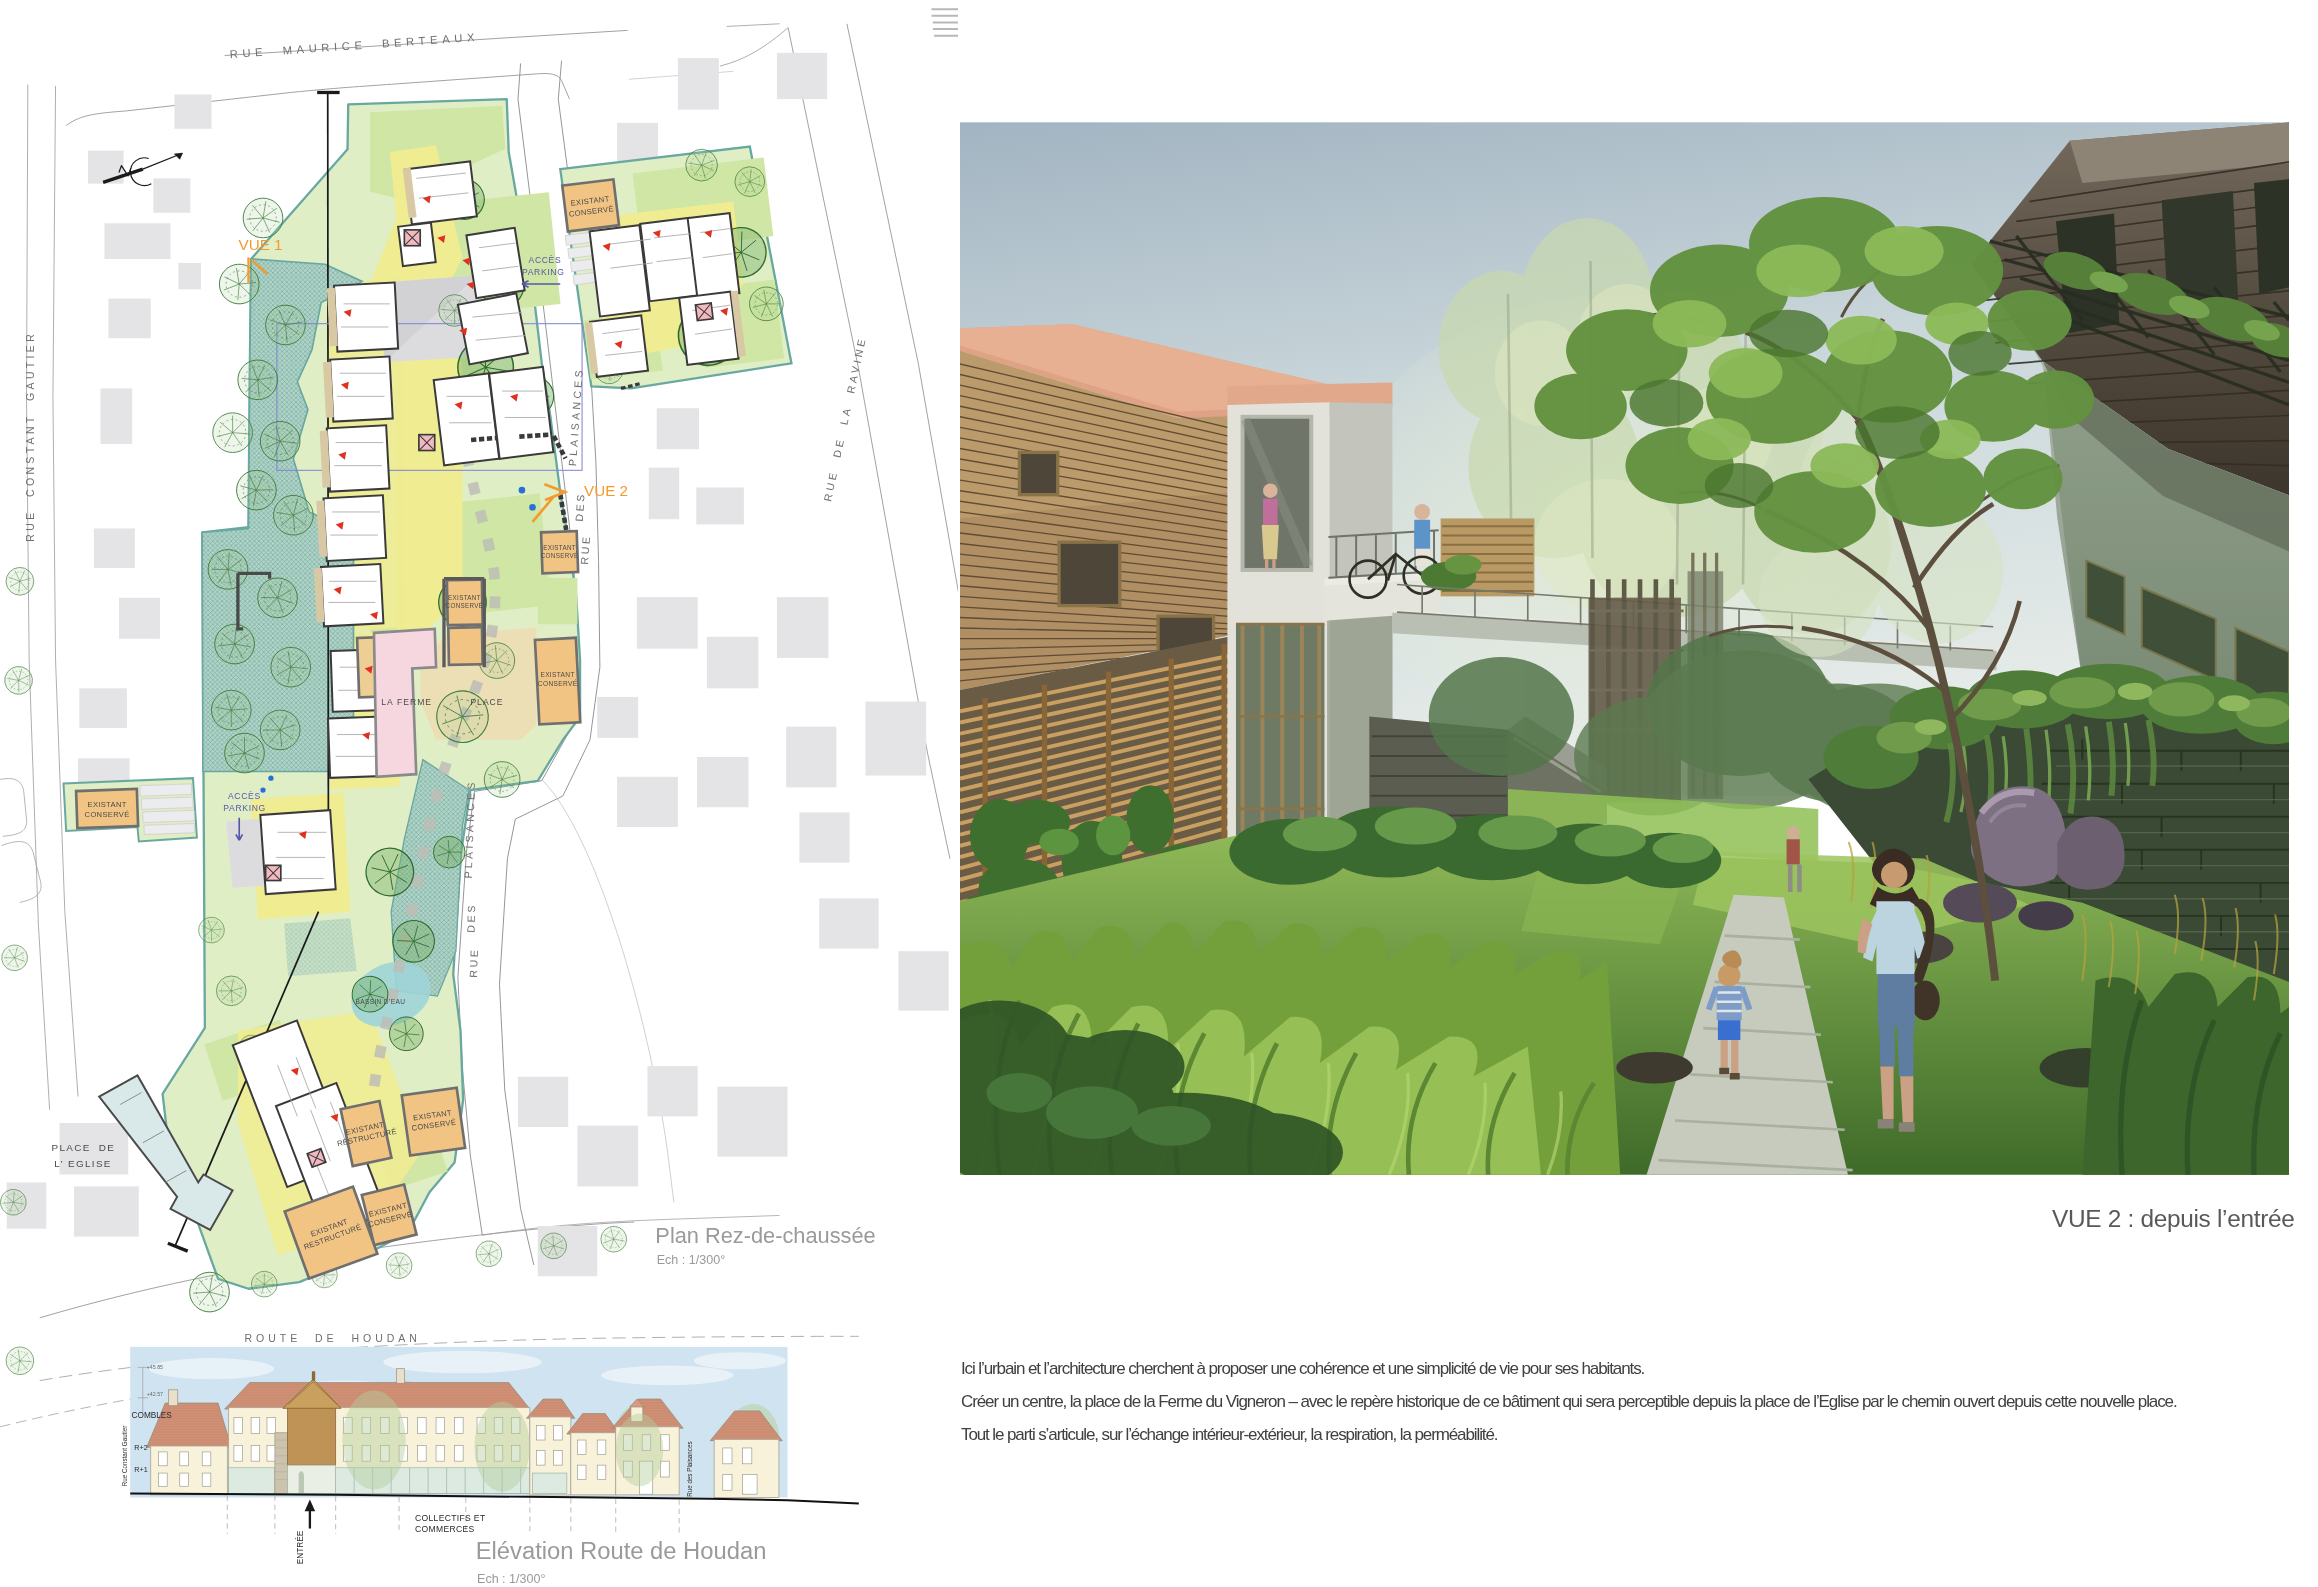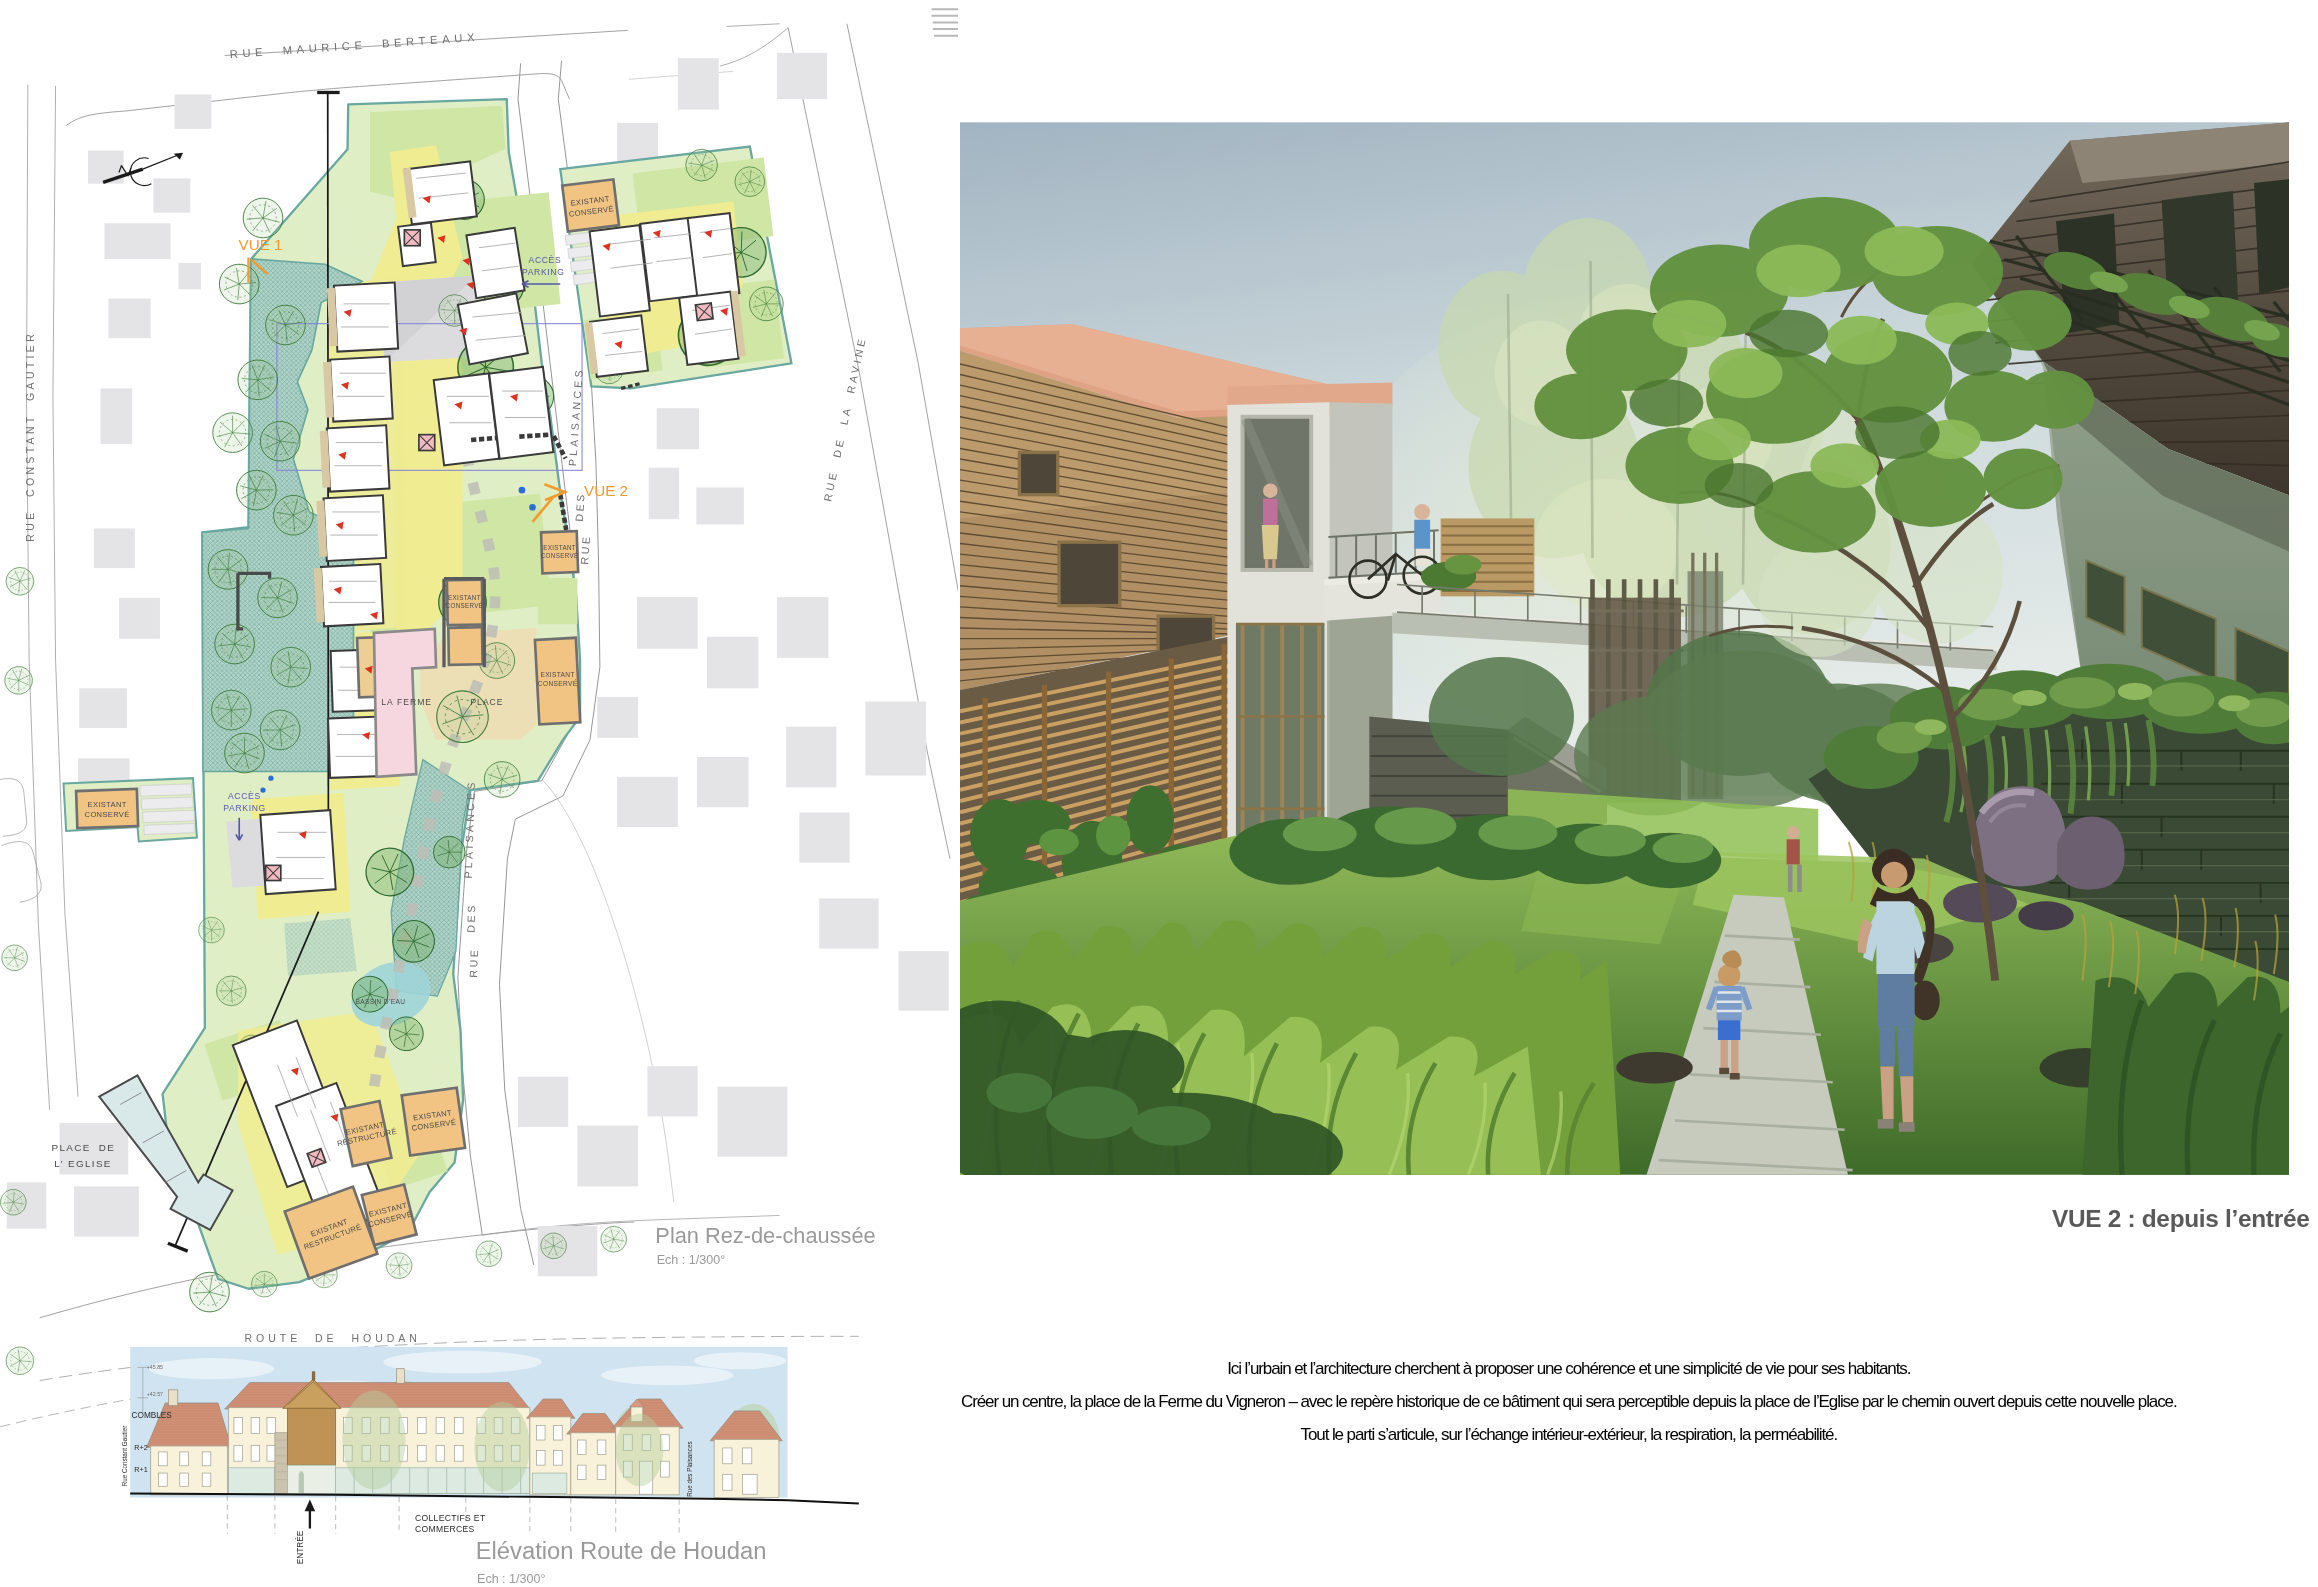--- a/index.html
+++ b/index.html
@@ -970,20 +970,20 @@
 <ellipse cx="460" cy="1560" rx="120" ry="60"></ellipse>
 </g>
 <g fill="#47763a">
 <ellipse cx="200" cy="1500" rx="70" ry="40"></ellipse>
 <ellipse cx="90" cy="1470" rx="50" ry="30"></ellipse>
 <ellipse cx="320" cy="1520" rx="60" ry="30"></ellipse>
 </g>
 </g>
 </svg>
 
-<div class="abs" style="left:2052px;top:1205px;font-size:24.4px;color:#595959;white-space:nowrap;letter-spacing:-0.3px;font-weight:bold;">VUE 2 : depuis l’entrée</div>
-
-<div class="abs" style="left:961px;top:1352px;font-size:17px;color:#000000;line-height:33px;white-space:nowrap;letter-spacing:-1.1px;text-align:center;">
+<div class="abs" style="left:2052px;top:1205px;font-size:24.4px;color:#595959;white-space:nowrap;letter-spacing:-0.3px;">VUE 2 : depuis l’entrée</div>
+
+<div class="abs" style="left:961px;top:1352px;font-size:17px;color:#404040;line-height:33px;white-space:nowrap;letter-spacing:-1.1px;">
 <div>Ici l’urbain et l’architecture cherchent à proposer une cohérence et une simplicité de vie pour ses habitants.</div>
 <div>Créer un centre, la place de la Ferme du Vigneron – avec le repère historique de ce bâtiment qui sera perceptible depuis la place de l’Eglise par le chemin ouvert depuis cette nouvelle place.</div>
 <div>Tout le parti s’articule, sur l’échange intérieur-extérieur, la respiration, la perméabilité.</div>
 </div>
 
 
 </body></html>

